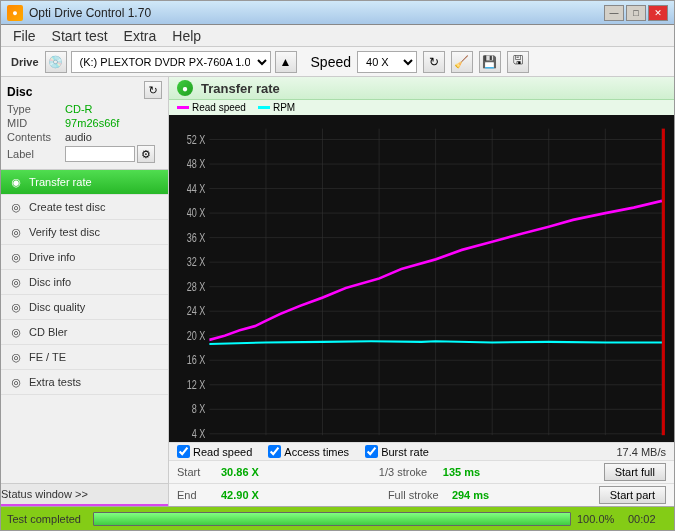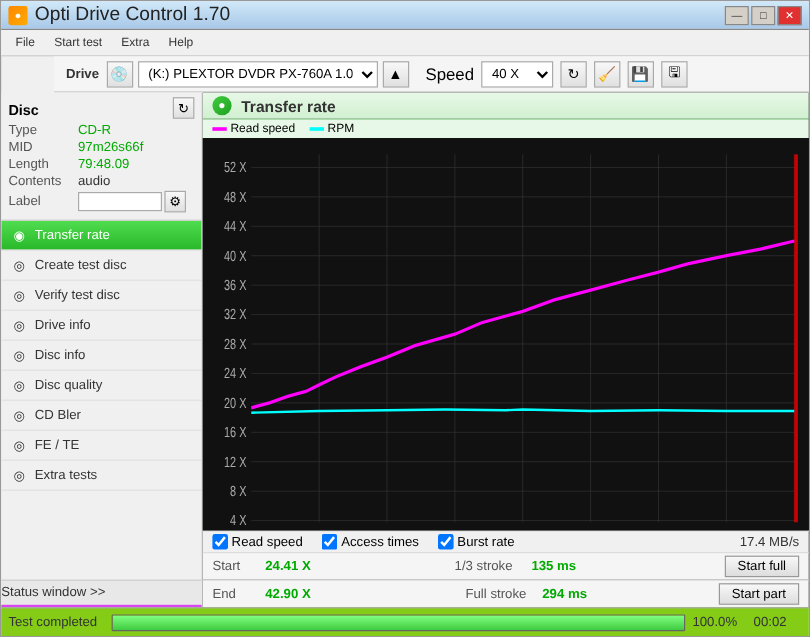--- a/index.html
+++ b/index.html
@@ -37,21 +37,21 @@
       height: 16px;
       background: linear-gradient(135deg, #ff8800, #ffaa00);
       border-radius: 2px;
       display: flex;
       align-items: center;
       justify-content: center;
       font-size: 9px;
       color: white;
     }
     .title-bar-title {
-      font-size: 16px;
+      font-size: 12px;
       font-weight: normal;
       color: #222;
     }
     .title-bar-controls {
       display: flex;
       gap: 2px;
     }
     .title-btn {
       width: 20px;
       height: 16px;
@@ -70,32 +70,31 @@
       display: flex;
       gap: 0;
       padding: 2px 4px;
       border-bottom: 1px solid #ccc;
       height: 22px;
       align-items: center;
     }
     .menu-item {
       padding: 2px 8px;
       cursor: pointer;
-      font-size: 10px;
+      font-size: 14px;
       color: #333;
     }
     .toolbar {
       background: #f5f5f5;
       display: flex;
       align-items: center;
       padding: 3px 10px;
       border-bottom: 1px solid #ccc;
       height: 30px;
       gap: 6px;
-      margin-left: 44px;
     }
     .toolbar-label {
       font-size: 11px;
       color: #333;
       font-weight: bold;
     }
     .drive-select {
       display: flex;
       align-items: center;
       gap: 4px;
@@ -434,24 +433,20 @@
         </div>
         <div class="disc-info-row">
           <span class="disc-info-label">Type</span>
           <span class="disc-info-value">CD-R</span>
         </div>
         <div class="disc-info-row">
           <span class="disc-info-label">MID</span>
           <span class="disc-info-value">97m26s66f</span>
         </div>
         <div class="disc-info-row">
-          <span class="disc-info-label">Length</span>
-          <span class="disc-info-value">79:48.09</span>
-        </div>
-        <div class="disc-info-row">
           <span class="disc-info-label">Contents</span>
           <span class="disc-info-value normal">audio</span>
         </div>
         <div class="disc-info-row">
           <span class="disc-info-label">Label</span>
           <input class="label-input" type="text" value="" style="">
           <div class="label-icon-btn">⚙</div>
         </div>
       </div>
 
@@ -588,21 +583,21 @@
           <input type="checkbox" checked="" style="">
           <span>Burst rate</span>
         </div>
         <span class="burst-value">17.4 MB/s</span>
       </div>
 
 
       <div class="stats-row">
         <div class="stat-group">
           <span class="stat-label">Start</span>
-          <span class="stat-value">24.41 X</span>
+          <span class="stat-value">30.86 X</span>
         </div>
         <div class="stat-group">
           <span class="stat-label2">1/3 stroke</span>
           <span class="stat-value2">135 ms</span>
         </div>
         <div style="display:flex;align-items:center;margin-left:23px;">
           <button class="start-btn">Start full</button>
         </div>
       </div>
 

